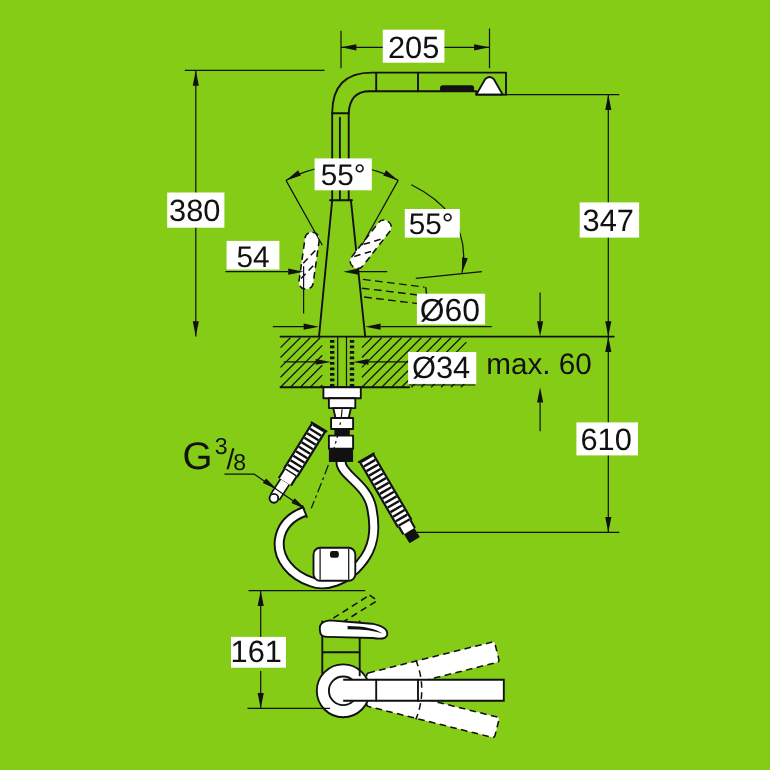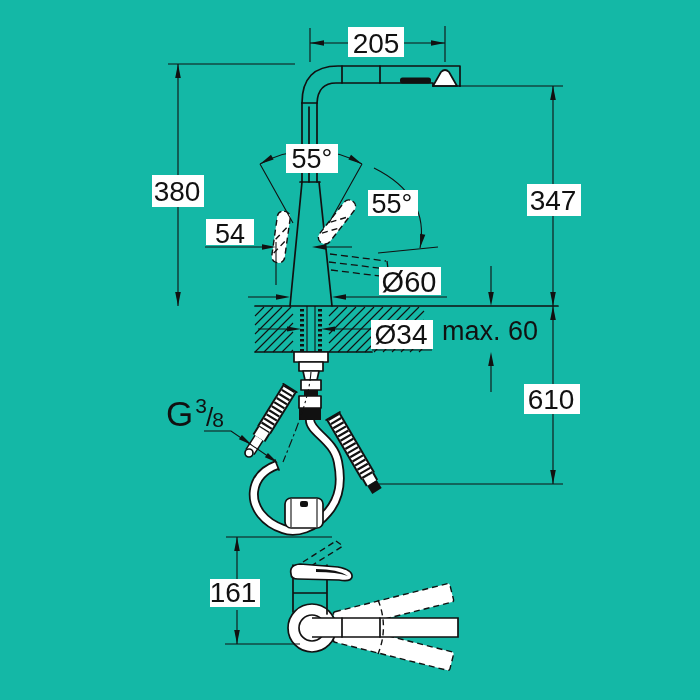--- a/index.html
+++ b/index.html
@@ -1,16 +1,16 @@
 <!DOCTYPE html>
 <html><head>
 <meta charset="utf-8">
 <style>
   html,body{margin:0;padding:0;background:#fff}
-  #stage{width:700px;height:700px;background:#14b8a6;position:relative;overflow:hidden}
+  #stage{width:700px;height:700px;background:#84cc16;position:relative;overflow:hidden}
   svg{display:block}
   .obj{stroke:#111;stroke-width:1.7;fill:none;stroke-linejoin:round;stroke-linecap:round}
   .objf{stroke:#111;stroke-width:1.7;fill:#fff;stroke-linejoin:round}
   .thin{stroke:#111;stroke-width:1.1;fill:none;stroke-linecap:butt}
   .dashf{stroke:#111;stroke-width:1.4;fill:#fff;stroke-dasharray:6 4}
   .dashl{stroke:#111;stroke-width:1.4;fill:none;stroke-dasharray:6 4}
   .dashs{stroke:#111;stroke-width:1.3;fill:none;stroke-dasharray:7 4}
   .cl{stroke:#111;stroke-width:1.1;fill:none;stroke-dasharray:9 3 2.5 3}
   .arr{fill:#111;stroke:none}
   .wbg{fill:#fff;stroke:none}

